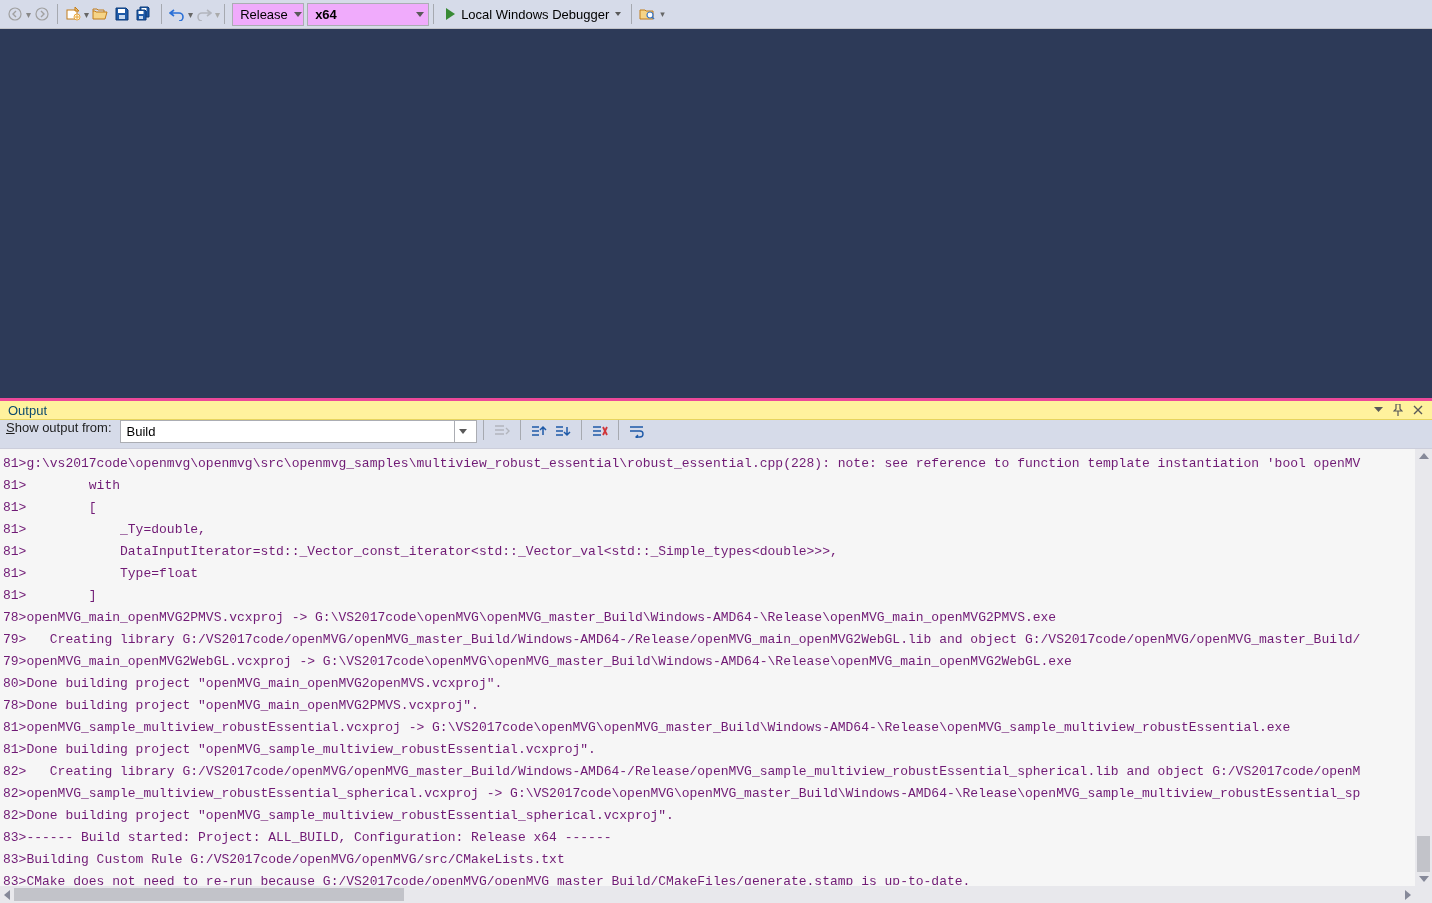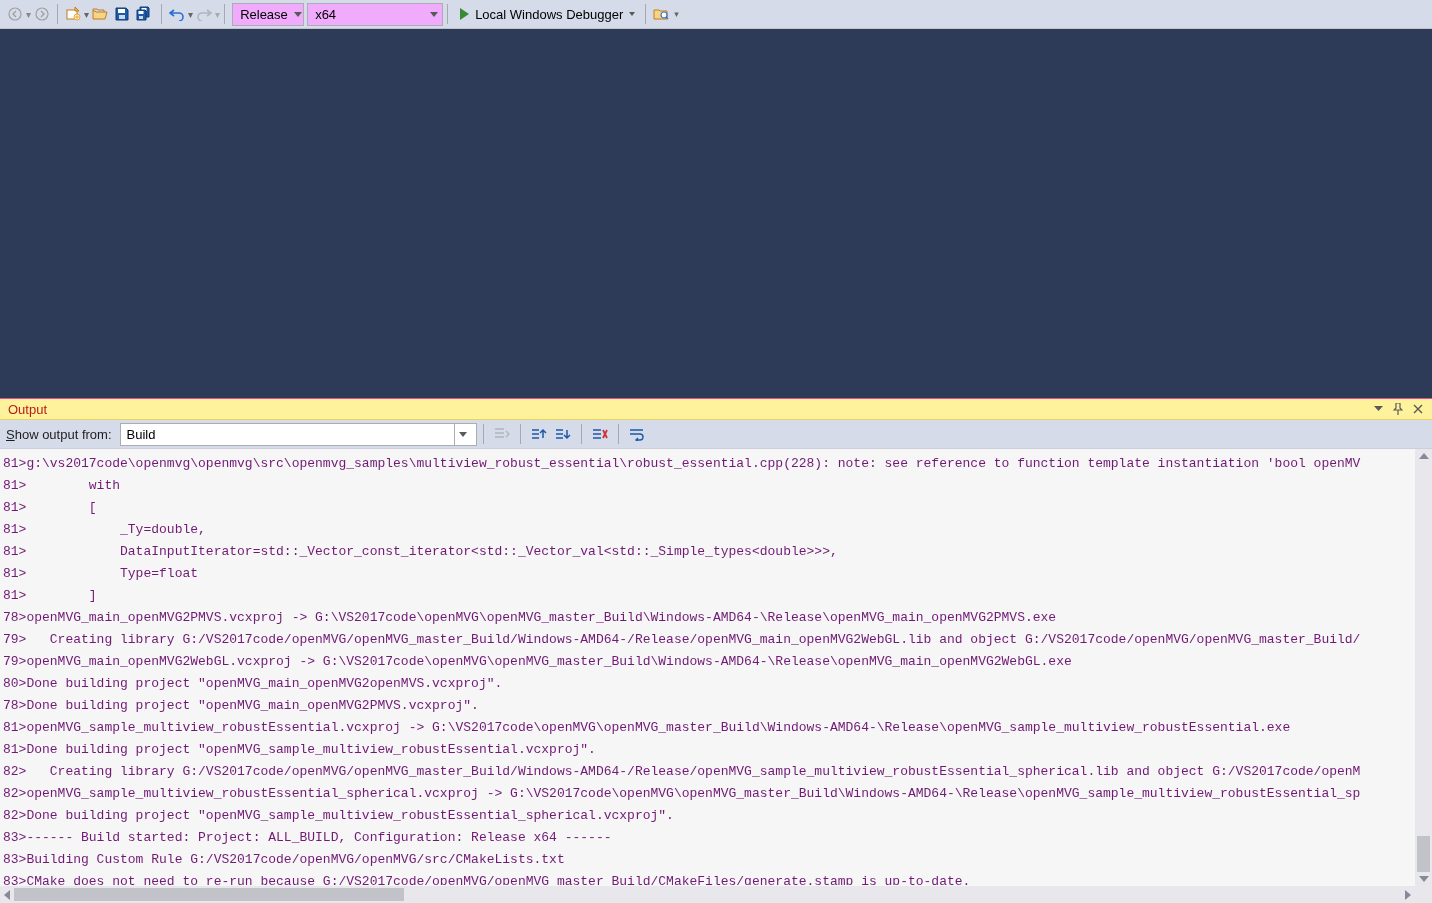--- a/index.html
+++ b/index.html
@@ -5,34 +5,34 @@
 * { margin:0; padding:0; box-sizing:border-box; font-family:"Segoe UI",Tahoma,sans-serif; font-size:13px; }
 html,body { width:1432px; height:903px; overflow:hidden; background:#eeeef2; }
 .root { display:flex; flex-direction:column; width:100%; height:100%; }
 
 
 .toolbar { height:29px; background:#d6dbe9; display:flex; align-items:center; padding:0 4px; border-bottom:1px solid #c2c3c9; gap:0; }
 .tb-btn { height:23px; min-width:22px; display:flex; align-items:center; justify-content:center; padding:0 3px; background:transparent; border:none; cursor:pointer; }
 .tb-sep { width:1px; height:20px; background:#a6a9b0; margin:0 4px; }
 .tb-dd { height:23px; background:#f0abfc; border:1px solid #abadb3; display:flex; align-items:center; padding:0 4px 0 7px; gap:6px; cursor:pointer; }
 .tb-dd .arrow { width:0; height:0; border-left:4px solid transparent; border-right:4px solid transparent; border-top:5px solid #595959; }
-.tb-dd-lg { width:136px; justify-content:space-between; }
+.tb-dd-lg { width:122px; justify-content:space-between;font-weight:bold; }
 .tb-dd-sm { width:72px; justify-content:space-between; margin:0 3px; }
 .play { width:0; height:0; border-top:6px solid transparent; border-bottom:6px solid transparent; border-left:9px solid #388a34; margin-right:6px; }
 .debug-btn { height:23px; background:transparent; border:none; display:flex; align-items:center; padding:0 6px 0 8px; cursor:pointer; }
 .small-arrow { width:0; height:0; border-left:3px solid transparent; border-right:3px solid transparent; border-top:4px solid #595959; margin-left:6px; }
 
 
 .editor-area { background:#2d3a58; flex:0 0 369px; }
 
 
-.panel-title { height:22px; background:#fff29d; border-top:1px solid #ec4899; border-bottom:1px solid #e6d45e; display:flex; align-items:center; padding:0 6px 0 8px; font-weight:normal; color:#b91c1c; }
+.panel-title { height:22px; background:#fff29d; border-top:3px solid #ec4899; border-bottom:1px solid #e6d45e; display:flex; align-items:center; padding:0 6px 0 8px; font-weight:normal; color:#0c4a6e; }
 .panel-title .spacer { flex:1; }
 .panel-title .ti { width:16px; height:16px; margin-left:4px; cursor:pointer; display:flex; align-items:center; justify-content:center; color:#595959; }
-.panel-toolbar { height:29px; background:#d6dbe9; display:flex; align-items:center; padding:0 6px; border-bottom:1px solid #cccedb; }
+.panel-toolbar { height:29px; background:#d6dbe9; display:flex; align-items:flex-start; padding:0 6px; border-bottom:1px solid #cccedb; }
 .pt-label { color:#1e1e1e; margin-right:8px; }
 .pt-label .ul { text-decoration:underline; }
 .pt-dd { height:23px; width:357px; background:#fff; border:1px solid #abadb3; display:flex; align-items:center; justify-content:space-between; padding:0 4px 0 6px; cursor:pointer;gap:21px; }
 .pt-dd .ddarrow { width:18px; height:100%; border-left:1px solid #abadb3; display:flex; align-items:center; justify-content:center; }
 .pt-dd .ddarrow div { width:0; height:0; border-left:4px solid transparent; border-right:4px solid transparent; border-top:5px solid #595959; }
 .pt-sep { width:1px; height:20px; background:#a6a9b0; margin:0 6px; }
 .pt-icon { width:22px; height:22px; display:flex; align-items:center; justify-content:center; cursor:pointer; margin:0 1px; }
 .pt-icon.disabled { opacity:.45; cursor:default; }
 
 .output-body { flex:1; background:#f6f6f6; position:relative; overflow:hidden; }

